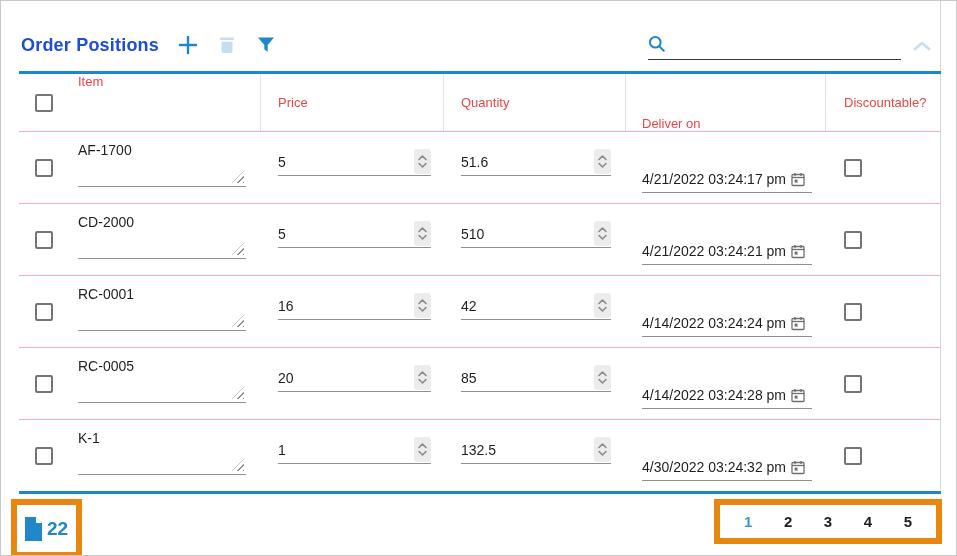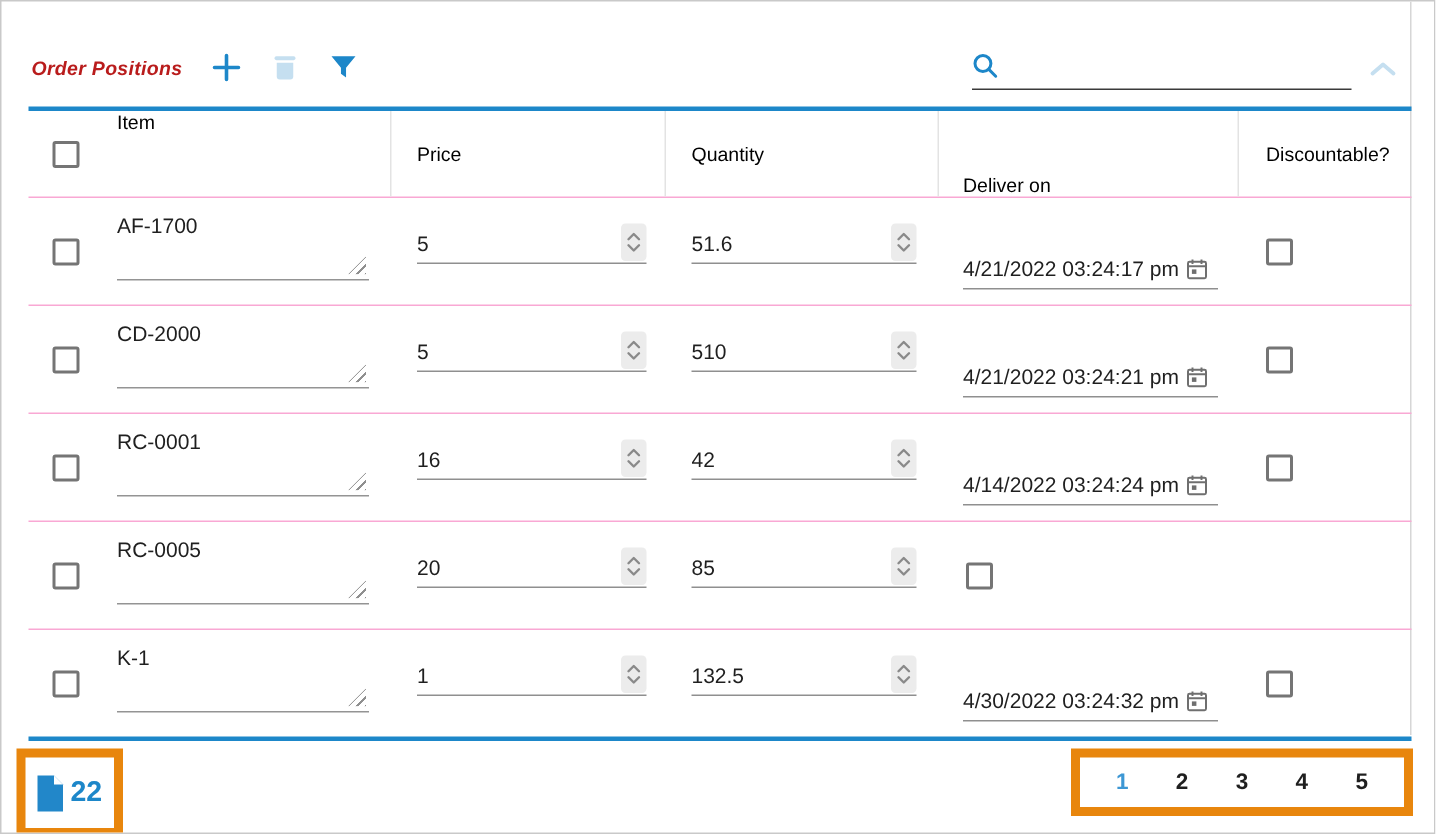--- a/index.html
+++ b/index.html
@@ -8,37 +8,37 @@
     border:1px solid #c9c9c9;background:#fff;overflow:hidden;
     font-family:"Liberation Sans",sans-serif;color:#1f1f1f;
   }
   .right-edge{position:absolute;left:939px;top:0;width:1px;height:489px;background:#d6d6d6;}
 
   
   .toolbar{
     position:absolute;left:18px;top:0;width:922px;height:70px;box-sizing:border-box;
     display:flex;align-items:center;padding-top:18px;
   }
-  .title{font-size:13px;font-weight:700;color:#b91c1c;margin:0 16px 0 2px;letter-spacing:.2px;font-style:italic;}
+  .title{font-size:18px;font-weight:700;color:#1d4ed8;margin:0 16px 0 2px;letter-spacing:.2px;}
   .icon-btn{width:26px;height:26px;display:flex;align-items:center;justify-content:center;margin-right:13px;cursor:pointer;}
   .search-box{
     margin-left:auto;display:flex;align-items:center;width:253px;height:30px;
     border-bottom:1.5px solid #3a3a3a;margin-right:10px;box-sizing:border-box;padding-bottom:2px;
   }
   .search-input{border:none;outline:none;flex:1;min-width:10px;font-size:14px;margin-left:7px;background:transparent;font-family:inherit;}
   .collapse-btn{width:22px;height:16px;display:flex;align-items:center;justify-content:center;margin-right:8px;cursor:pointer;}
 
   
   .grid{
     position:absolute;left:18px;top:70px;width:922px;
     border-top:3px solid #1d87c9;border-bottom:3px solid #1d87c9;
   }
   .grid-row{display:grid;grid-template-columns:44px 198px 183px 182px 200px 115px;}
   .header-row{height:57px;}
-  .hcell{display:flex;align-items:center;font-size:13px;color:#000000;box-sizing:border-box;}
+  .hcell{display:flex;align-items:center;font-size:13px;color:#ef4444;box-sizing:border-box;}
   .hdiv{border-right:1px solid #e3e3e3;}
   .data-row{height:71px;border-top:1px solid #f9a8d4;}
   .cell{display:flex;align-items:center;box-sizing:border-box;}
   .cell-select{padding-left:16px;}
   .cell-item{padding-left:15px;align-items:flex-start;}
   .cell-qty,.cell-price{padding-left:17px;}
   .cell-deliver{padding-left:16px;align-items:flex-end;}
   .cell-disc{padding-left:18px;}
   .cb{width:18px;height:18px;box-sizing:border-box;border:2px solid #757575;border-radius:2px;background:#fff;cursor:pointer;flex:none;}
 
@@ -319,20 +319,33 @@
         <div class="num-field price">
           <span>85</span>
           <span class="spin">
               <svg width="11" height="17" viewBox="0 0 11 17" fill="none" stroke="#8a8a8a" stroke-width="1.6" stroke-linecap="round" stroke-linejoin="round">
                 <path d="M2 6.5 5.5 3 9 6.5"></path>
                 <path d="M2 10.5 5.5 14 9 10.5"></path>
               </svg>
             </span>
         </div>
       </div>
+      <div class="cell cell-deliver">
+        <div class="date-field">
+          <span>4/14/2022 03:24:28 pm</span>
+          <span class="cal-btn">
+              <svg width="14" height="15" viewBox="0 0 14 15" fill="none" stroke="#6f6f6f" stroke-width="1.3">
+                <rect x="1" y="2.5" width="12" height="11" rx="1"></rect>
+                <path d="M1 5.5h12"></path>
+                <path d="M4 1v3M10 1v3"></path>
+                <rect x="3.6" y="7.6" width="3" height="3" fill="#6f6f6f" stroke="none"></rect>
+              </svg>
+            </span>
+        </div>
+      </div>
       <div class="cell cell-disc">
           <span class="cb"></span>
         </div>
     </div>
 
     <div class="grid-row data-row">
       <div class="cell cell-select">
           <span class="cb"></span>
         </div>
       <div class="cell cell-item">

